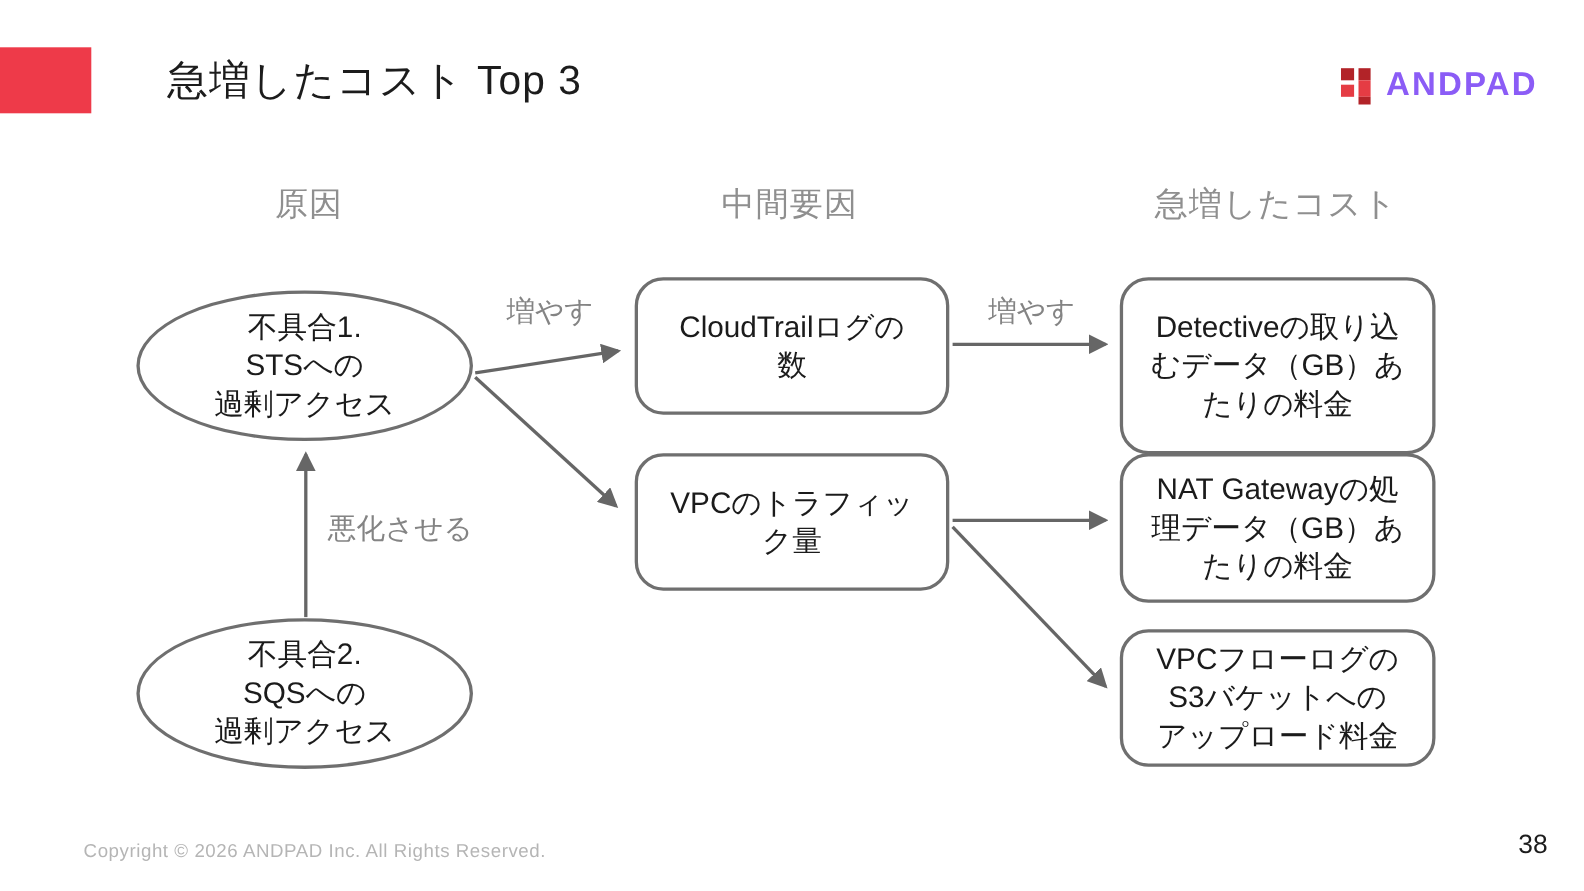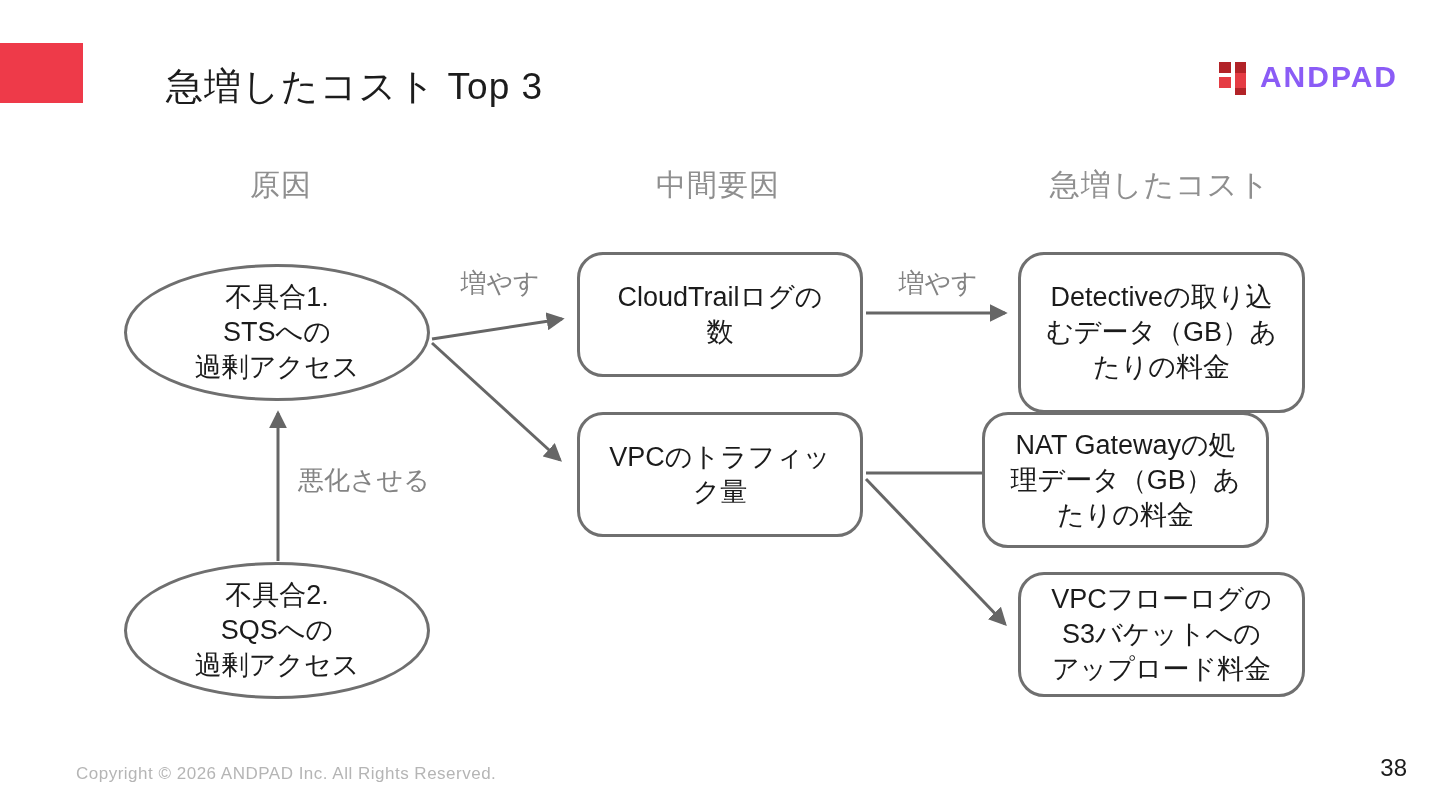--- a/index.html
+++ b/index.html
@@ -12,21 +12,21 @@
   }
   
   .accent-bar{
     position:absolute;left:0;top:43px;width:83px;height:60px;
     background:#ee3a49;
   }
   .slide-title{
     position:absolute;left:152px;top:43px;height:60px;
     display:flex;align-items:center;
     font-size:37px;font-weight:500;color:#1c1c1c;letter-spacing:1px;
-    margin:14px;
+    margin:0;
   }
   .logo{
     position:absolute;right:42px;top:56px;height:42px;
     display:flex;align-items:center;gap:9px;
   }
   .logo-text{
     font-size:30px;font-weight:700;color:#8b5cf6;letter-spacing:2px;
   }
   
   .col-header{
@@ -46,21 +46,21 @@
     white-space:pre-line;
     box-sizing:border-box;
   }
   .ellipse{border-radius:50%;}
   .rounded{border-radius:26px;}
   .n-cause1{left:124px;top:264px;width:306px;height:137px;}
   .n-cause2{left:124px;top:562px;width:306px;height:137px;}
   .n-int1{left:577px;top:252px;width:286px;height:125px;}
   .n-int2{left:577px;top:412px;width:286px;height:125px;}
   .n-cost1{left:1018px;top:252px;width:287px;height:161px;}
-  .n-cost2{left:982px;top:412px;width:287px;height:136px;}
+  .n-cost2{left:1018px;top:412px;width:287px;height:136px;}
   .n-cost3{left:1018px;top:572px;width:287px;height:125px;}
   
   .edges{position:absolute;left:0;top:0;width:1440px;height:810px;pointer-events:none;}
   .edge-label{
     position:absolute;color:#848484;font-size:26px;white-space:nowrap;
   }
   .el-1{left:500px;top:266px;transform:translateX(-50%);}
   .el-2{left:938px;top:266px;transform:translateX(-50%);}
   .el-3{left:298px;top:463px;}
   

